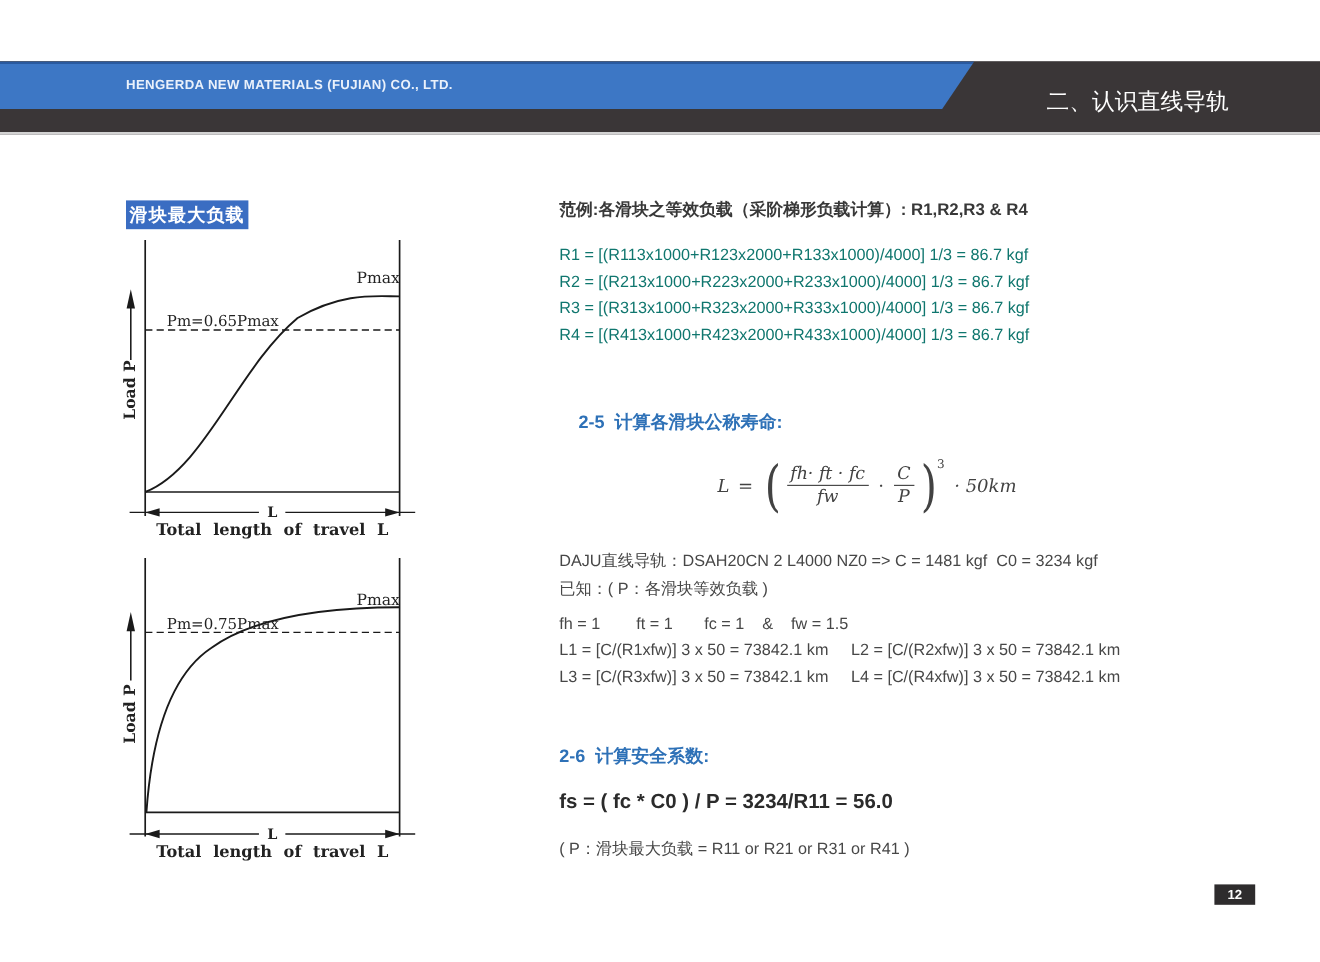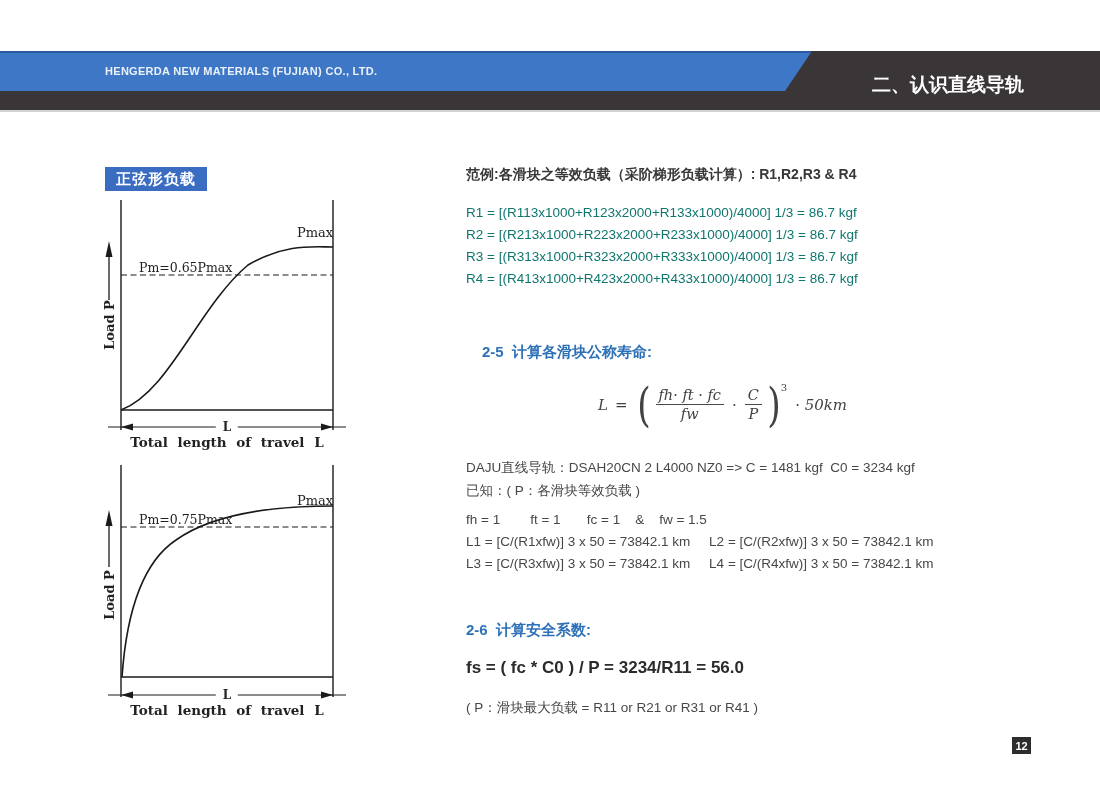--- a/index.html
+++ b/index.html
@@ -7,21 +7,21 @@
         font-family:"Liberation Sans", sans-serif;color:#3f3f3f;border-radius:16px;}
 
   
   .hdr-dark{position:absolute;left:0;top:51px;width:1100px;height:59px;
             background:#3a3637;border-bottom:2px solid #d2d2d2;}
   .hdr-blue{position:absolute;left:0;top:51px;width:812px;height:40px;
             background:linear-gradient(180deg,#2a5aa0 0,#2a5aa0 2px,#3d77c5 2px);
             clip-path:polygon(0 0,812px 0,785px 100%,0 100%);}
   .company{position:absolute;left:105px;top:51px;height:40px;line-height:40px;
            font-size:11px;font-weight:bold;color:#eaf1fb;letter-spacing:.3px;}
-  .sec-title{position:absolute;left:872px;top:72px;font-size:19px;font-weight:bold;color:#ffffff;}
+  .sec-title{position:absolute;left:872px;top:72px;font-size:19px;font-weight:normal;color:#ffffff;}
 
   
   .load-label{position:absolute;left:105px;top:167px;width:102px;height:24px;
               background:#3a6dc2;color:#fff;font-size:15px;font-weight:bold;
               display:flex;align-items:center;justify-content:center;letter-spacing:1px;}
 
   
   .chart{position:absolute;width:250px;height:262px;}
   .chart svg{position:absolute;left:0;top:0;}
   .chart .lab{position:absolute;font-family:"DejaVu Serif", serif;color:#222;white-space:nowrap;}
@@ -48,34 +48,34 @@
          font-family:"DejaVu Serif", serif;transform:scaleX(.75);}
   .frac{display:inline-flex;flex-direction:column;align-items:center;margin:0 3px;
         font-size:14.5px;line-height:1.25;}
   .frac .num{padding:0 3px;border-bottom:1.3px solid #4a4a4a;}
   .frac .den{padding:0 3px;}
   .mdot{margin:0 5px;font-style:normal;}
   .exp{font-size:10px;font-style:normal;align-self:flex-start;margin:-4px 0 0 -2px;}
   .tail{margin-left:8px;}
 
   
-  .pagenum{position:absolute;left:1012px;top:737px;width:19px;height:17px;background:#2e2c2d;
+  .pagenum{position:absolute;left:1012px;top:737px;width:34px;height:17px;background:#2e2c2d;
            color:#fff;font-size:11px;font-weight:bold;display:flex;align-items:center;justify-content:center;}
 </style>
 </head>
 <body>
 
 <div class="page">
 
   <div class="hdr-dark"></div>
   <div class="hdr-blue"></div>
   <div class="company">HENGERDA NEW MATERIALS (FUJIAN) CO., LTD.</div>
   <div class="sec-title">二、认识直线导轨</div>
 
-  <div class="load-label">正弦形负载</div>
+  <div class="load-label">滑块最大负载</div>
 
   <div class="chart" style="left:100px;top:195px;">
     <svg width="250" height="250" viewBox="0 0 250 250">
       <line x1="21" y1="5" x2="21" y2="235" stroke="#1a1a1a" stroke-width="1.4"></line>
       <line x1="233" y1="5" x2="233" y2="235" stroke="#1a1a1a" stroke-width="1.4"></line>
       <line x1="21" y1="215" x2="233" y2="215" stroke="#1a1a1a" stroke-width="1.4"></line>
       <line x1="21" y1="80" x2="233" y2="80" stroke="#1a1a1a" stroke-width="1.2" stroke-dasharray="6 3.5"></line>
       <path d="M 21 215 C 70 196, 98 112, 148 70 C 186 48, 214 52, 233 52" fill="none" stroke="#1a1a1a" stroke-width="1.6"></path>
       <line x1="9" y1="60" x2="9" y2="105" stroke="#1a1a1a" stroke-width="1.3"></line>
       <polygon points="9,46 5.5,62 12.5,62" fill="#1a1a1a"></polygon>

